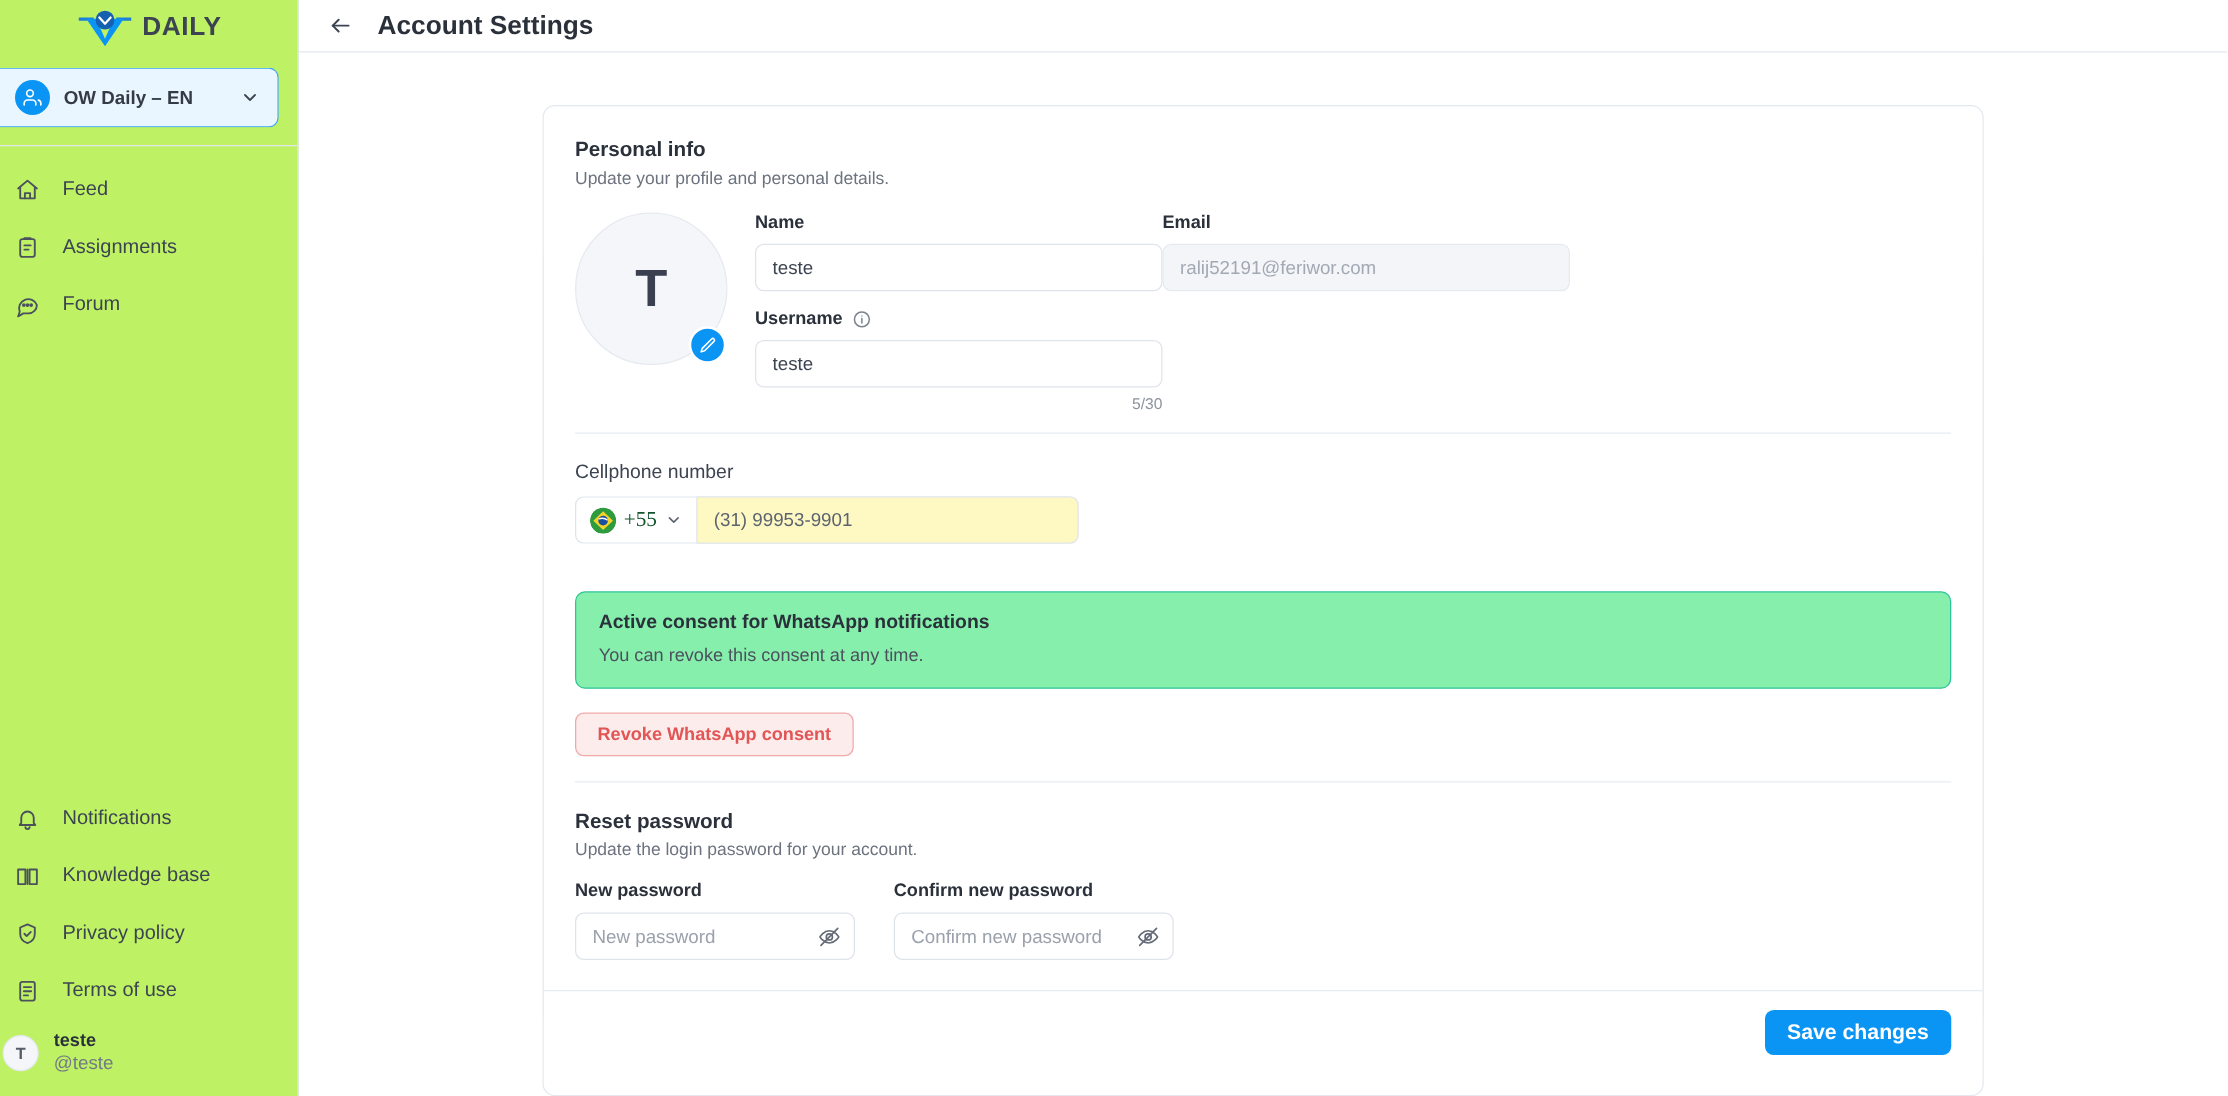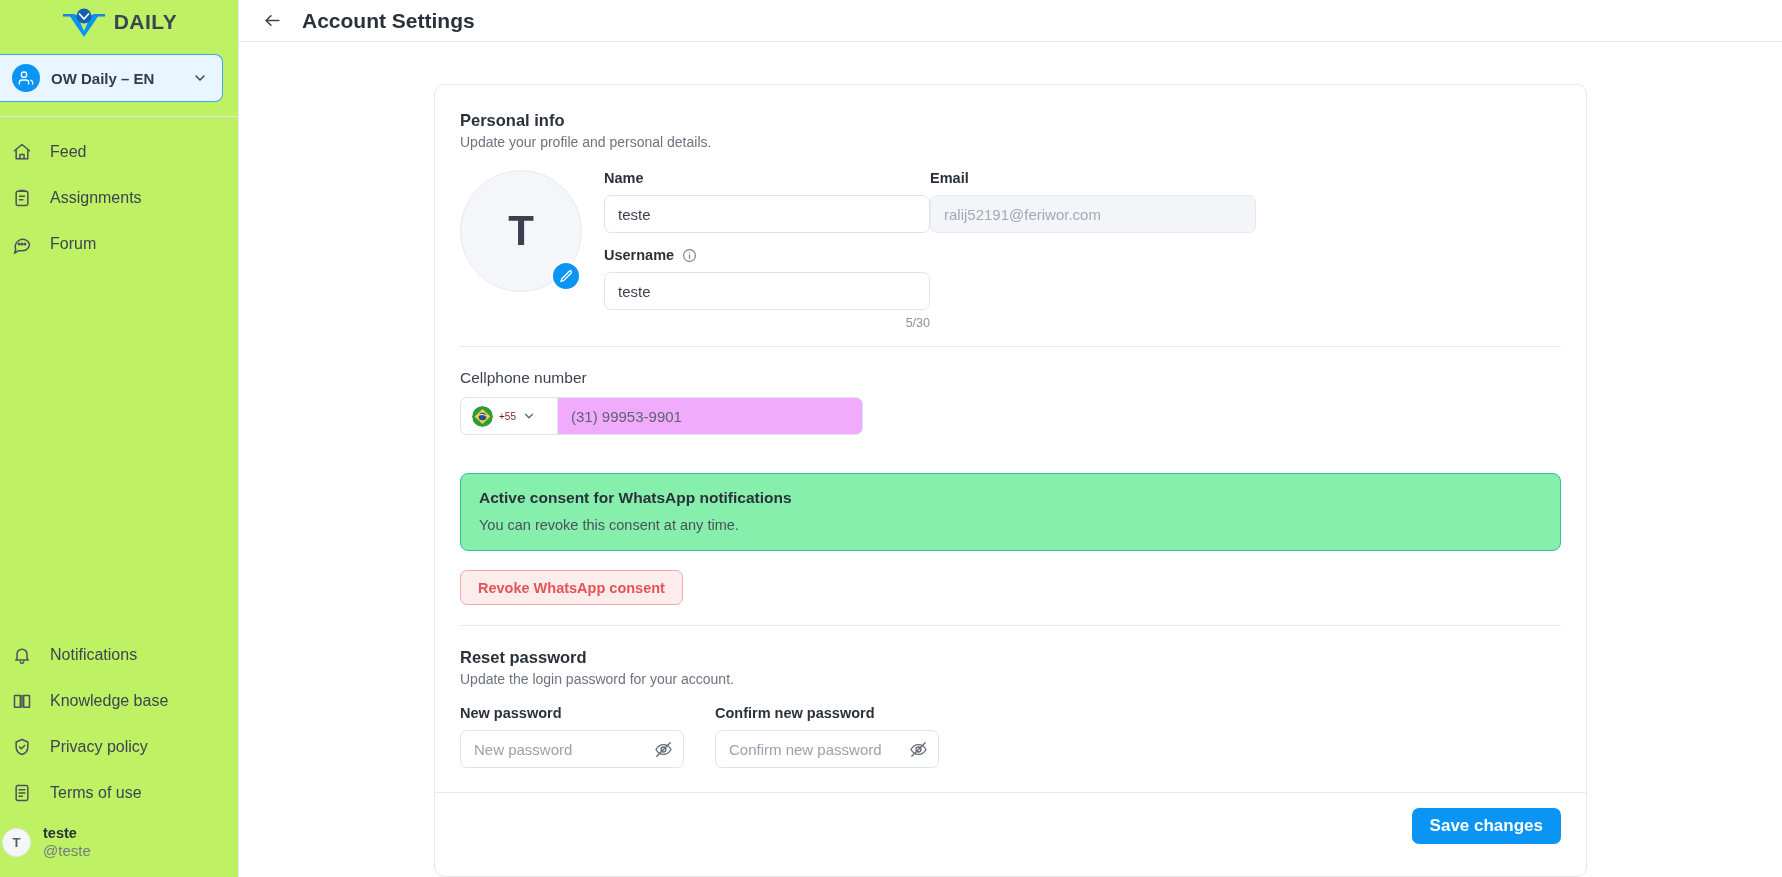--- a/index.html
+++ b/index.html
@@ -250,32 +250,32 @@
     height: 38px;
     border: 1px solid #dfe4ec;
     border-right: none;
     border-radius: 7px 0 0 7px;
     display: flex; align-items: center; gap: 6px;
     padding: 0 8px 0 11px;
     cursor: pointer;
     background: #ffffff;
   }
   .flag { width: 21px; height: 21px; min-width: 21px; border-radius: 50%; display:block; }
-  .cc-code { font-size: 10px; color: #7f1d1d; }
+  .cc-code { font-size: 17px; color: #14532d; font-family: Liberation Serif, serif; }
   .phone-inp {
     flex: 1;
     height: 38px;
     border: 1px solid #dfe4ec;
     border-radius: 0 7px 7px 0;
     padding: 0 13px;
     font-size: 15px;
     font-family: "Liberation Sans", sans-serif;
     color: #5d6470;
     outline: none;
-    background: #f0abfc;
+    background: #fef9c3;
   }
   .phone-inp::placeholder { color: #8c939e; }
 
   .consent-banner {
     margin-top: 38px;
     border: 1px solid #2fc39a;
     border-radius: 8px;
     background: #86efac;
     padding: 15px 18px 17px 18px;
   }

